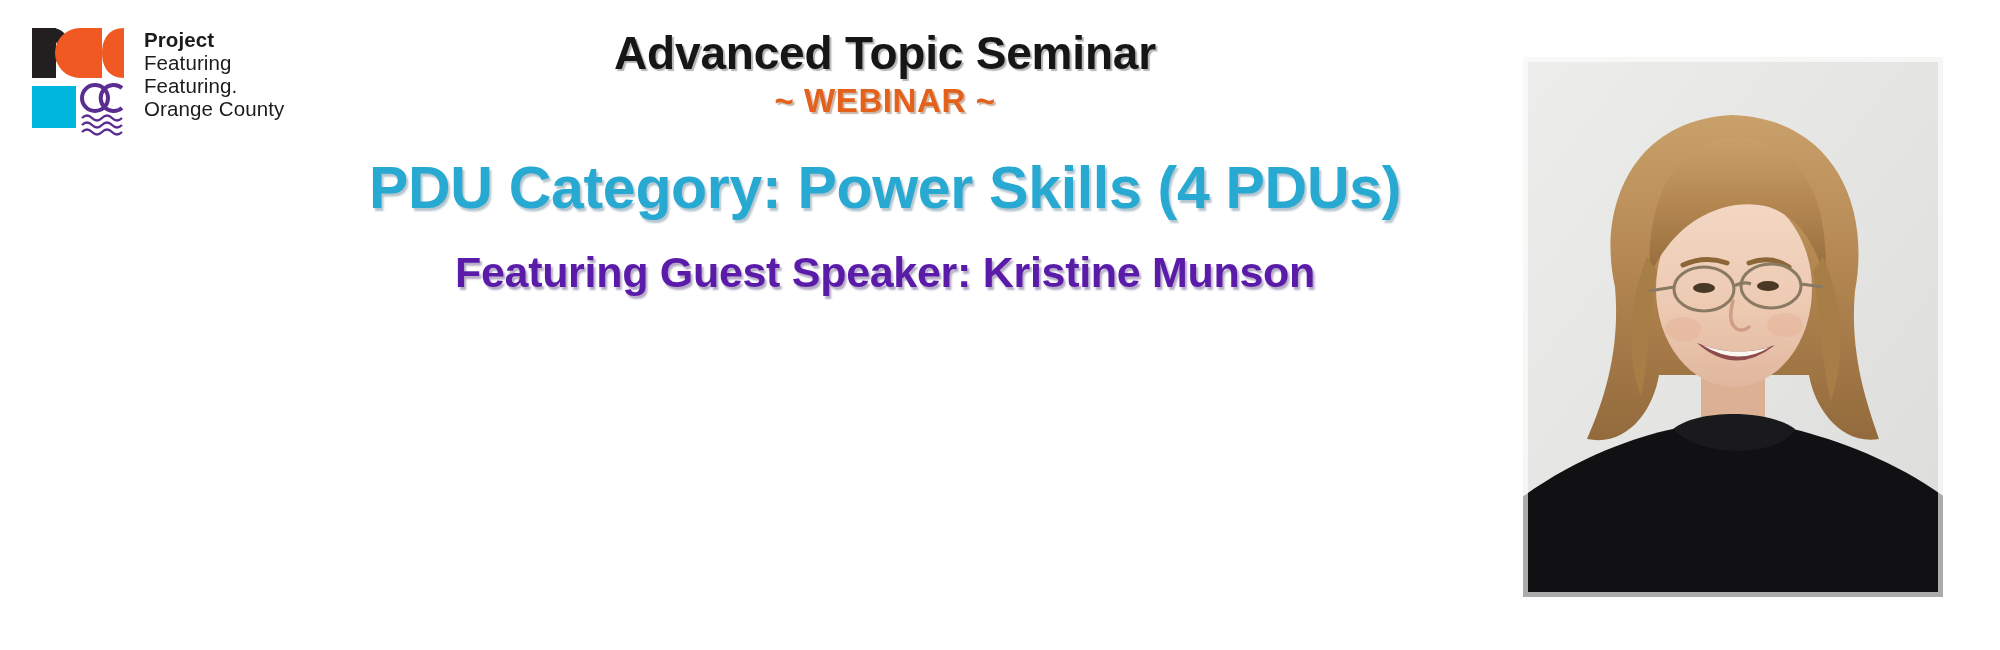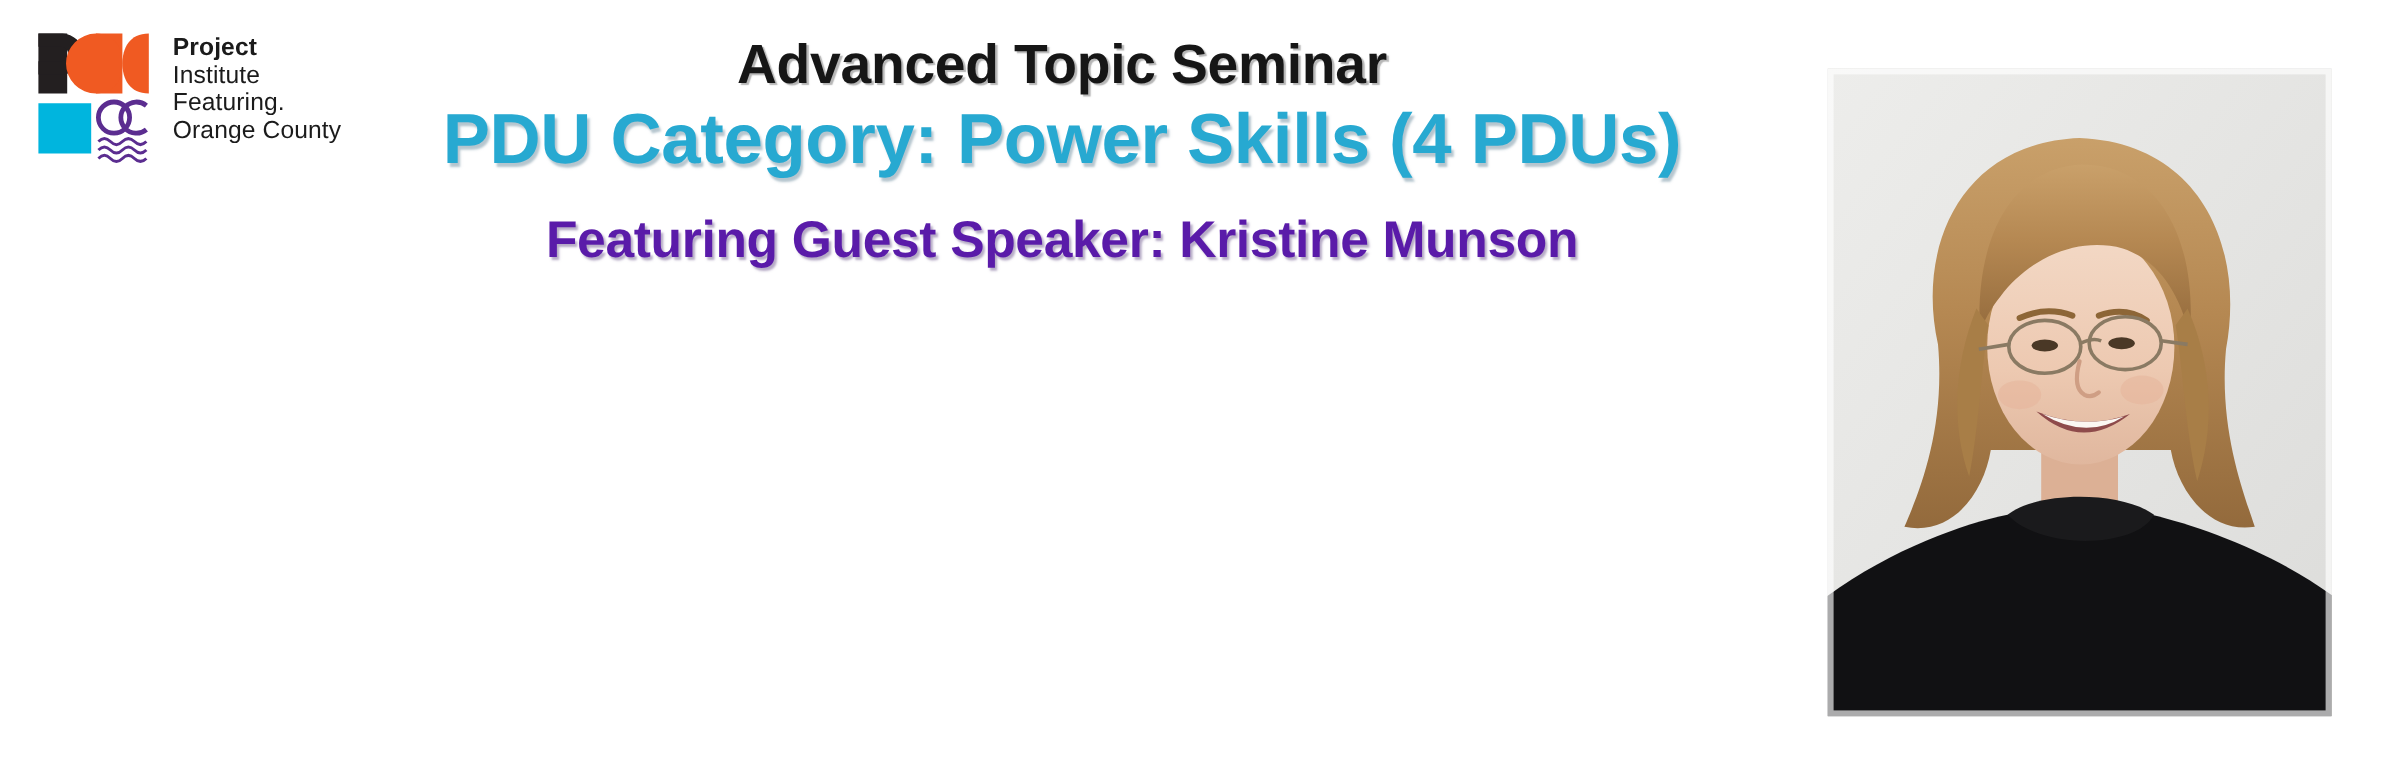--- a/index.html
+++ b/index.html
@@ -151,28 +151,29 @@
         <g fill="none" stroke="#5B2D90" stroke-width="2.4">
           <path d="M52 92 q5 -5 10 0 t10 0 t10 0 t10 0"></path>
           <path d="M52 99 q5 -5 10 0 t10 0 t10 0 t10 0"></path>
           <path d="M52 106 q5 -5 10 0 t10 0 t10 0 t10 0"></path>
         </g>
       </svg>
     </div>
 
     <div class="logo-wordmark">
       <span class="lw bold">Project</span>
-      <span class="lw thin">Institute</span>
+      <span class="lw thin">Featuring</span>
       <span class="lw thin">Featuring.</span>
       <span class="lw thin">Orange County</span>
     </div>
   </div>
 
   <div class="center-col">
     <div class="line l-seminar">Advanced Topic Seminar</div>
+    <div class="line l-webinar">~ WEBINAR ~</div>
     <div class="line l-pdu">PDU Category: Power Skills (4 PDUs)</div>
     <div class="line l-speaker">Featuring Guest Speaker: Kristine Munson</div>
   </div>
 
   <div class="photo-frame">
     <svg viewBox="0 0 420 540" xmlns="http://www.w3.org/2000/svg" aria-hidden="true">
       <defs>
         <linearGradient id="bgGrad" x1="0" y1="0" x2="1" y2="1">
           <stop offset="0%" stop-color="#ededeb"></stop>
           <stop offset="100%" stop-color="#dcdcda"></stop>

